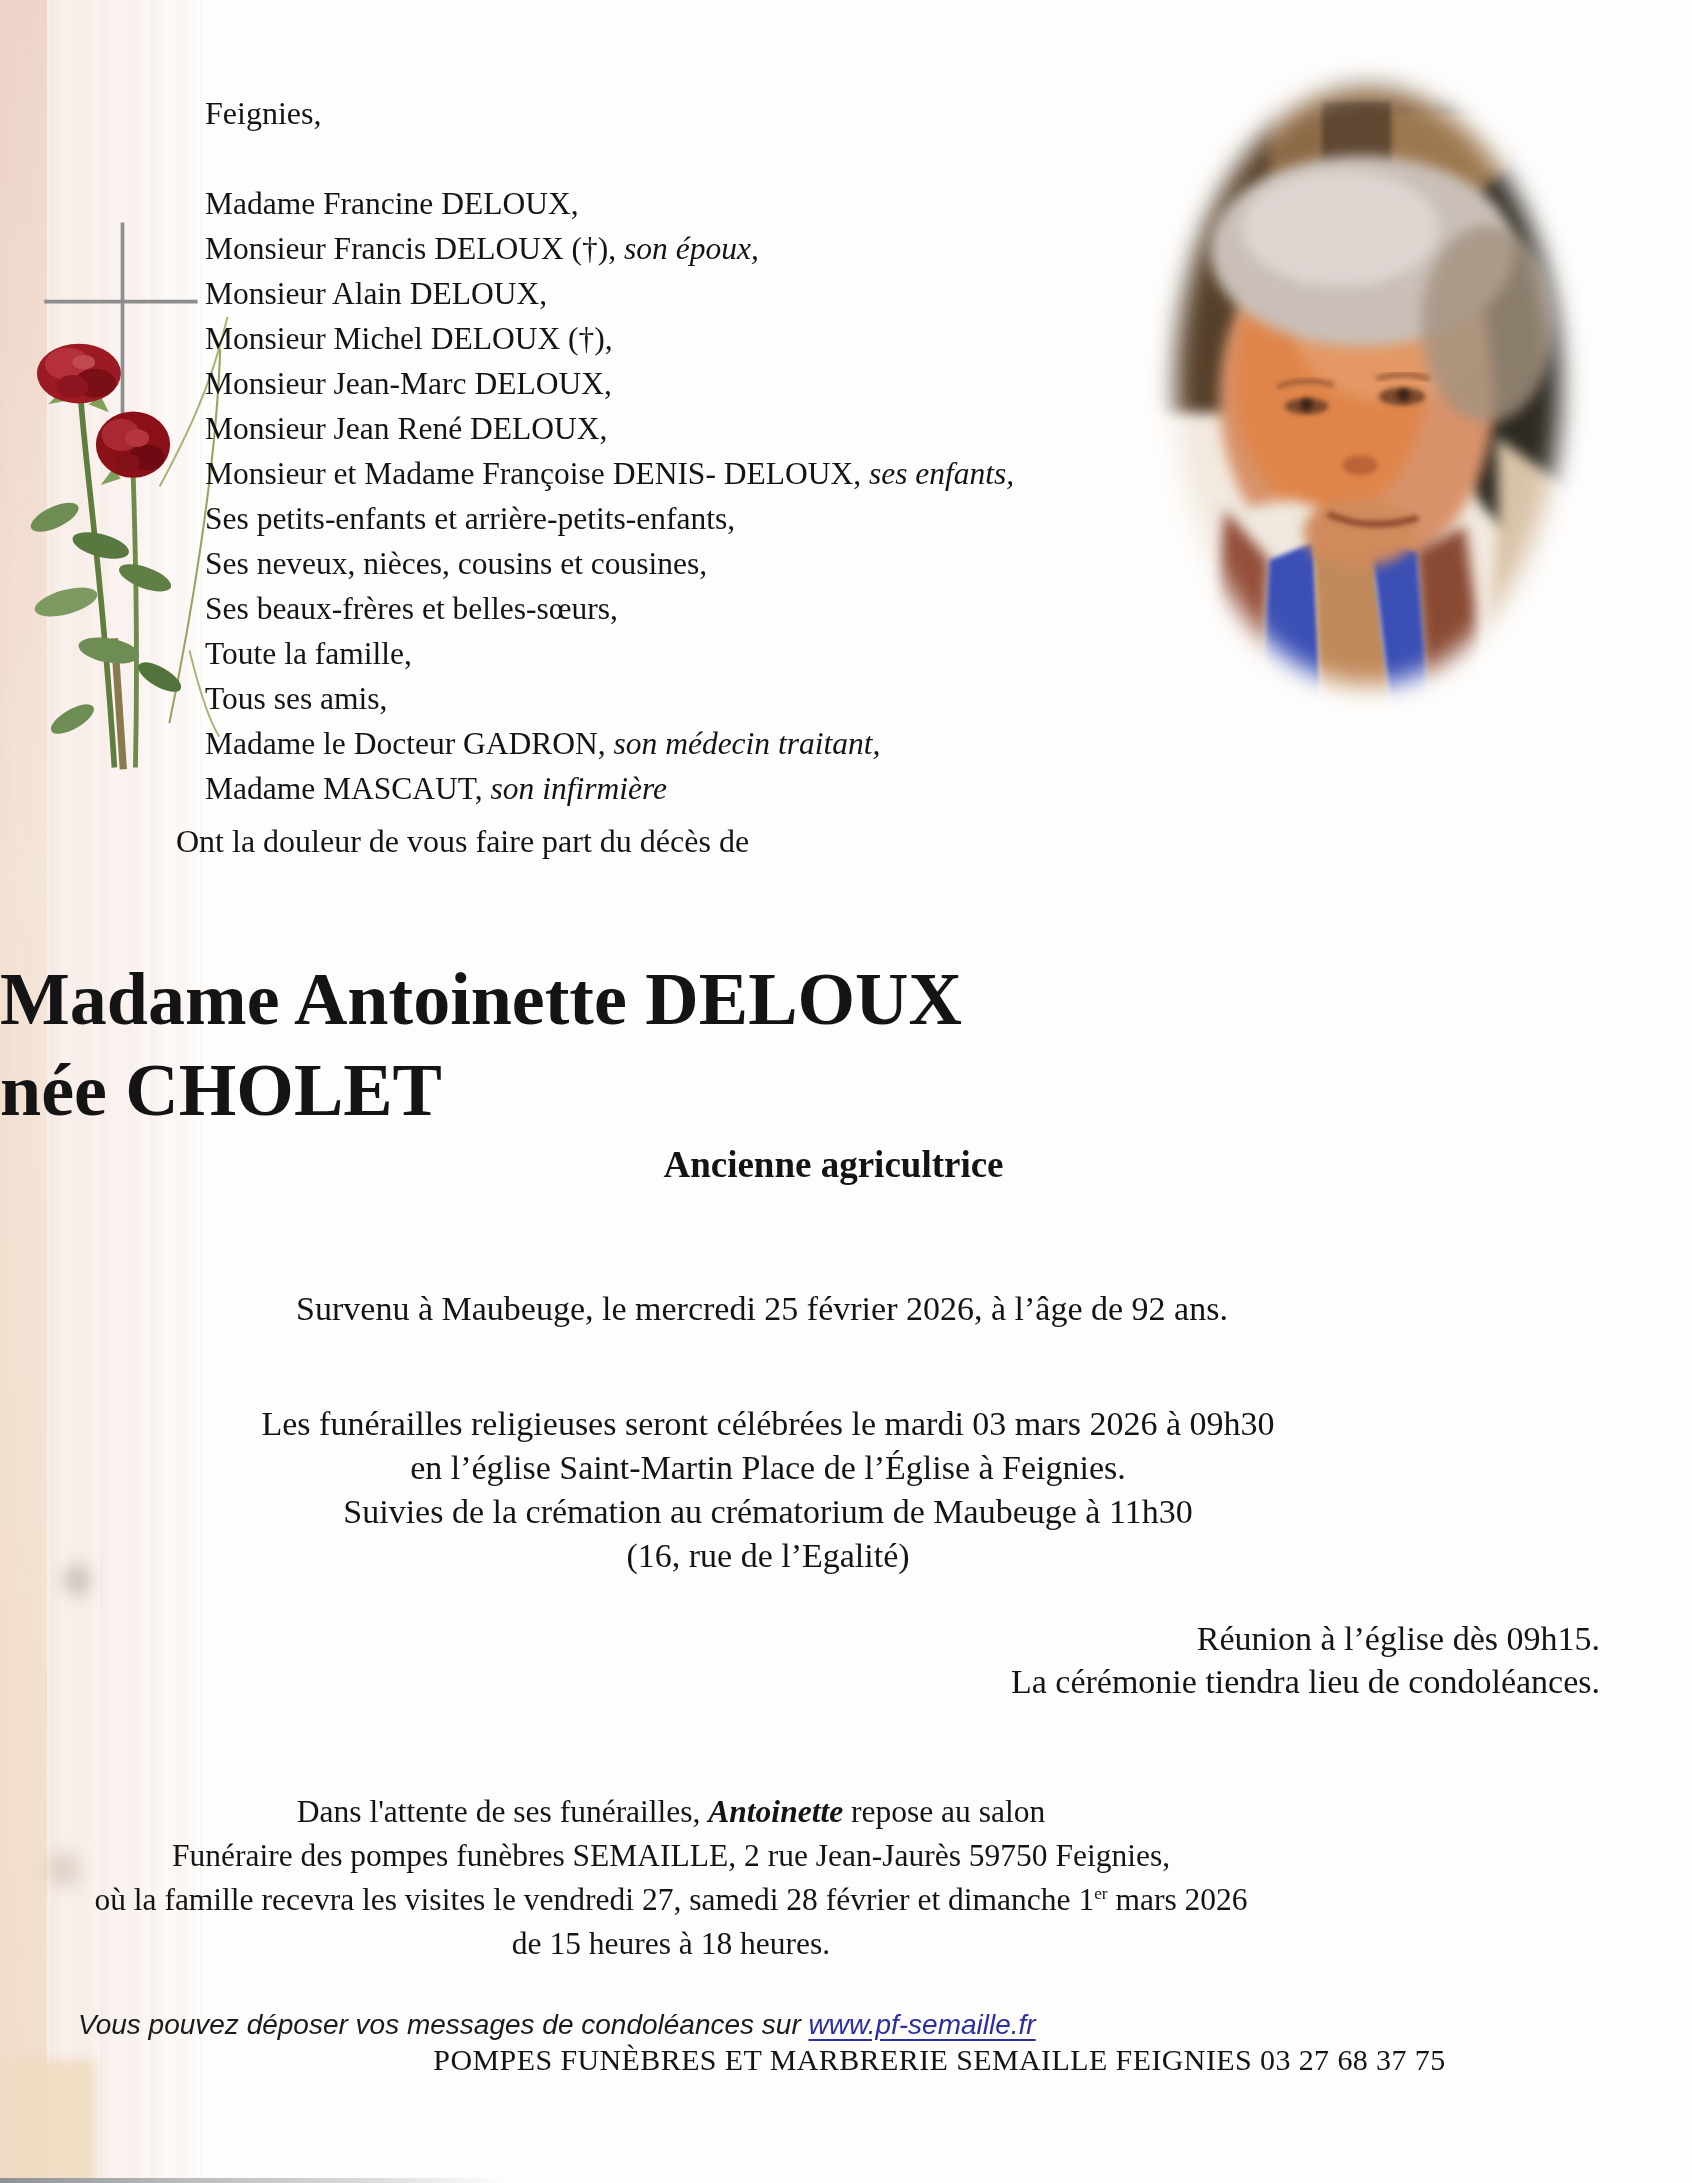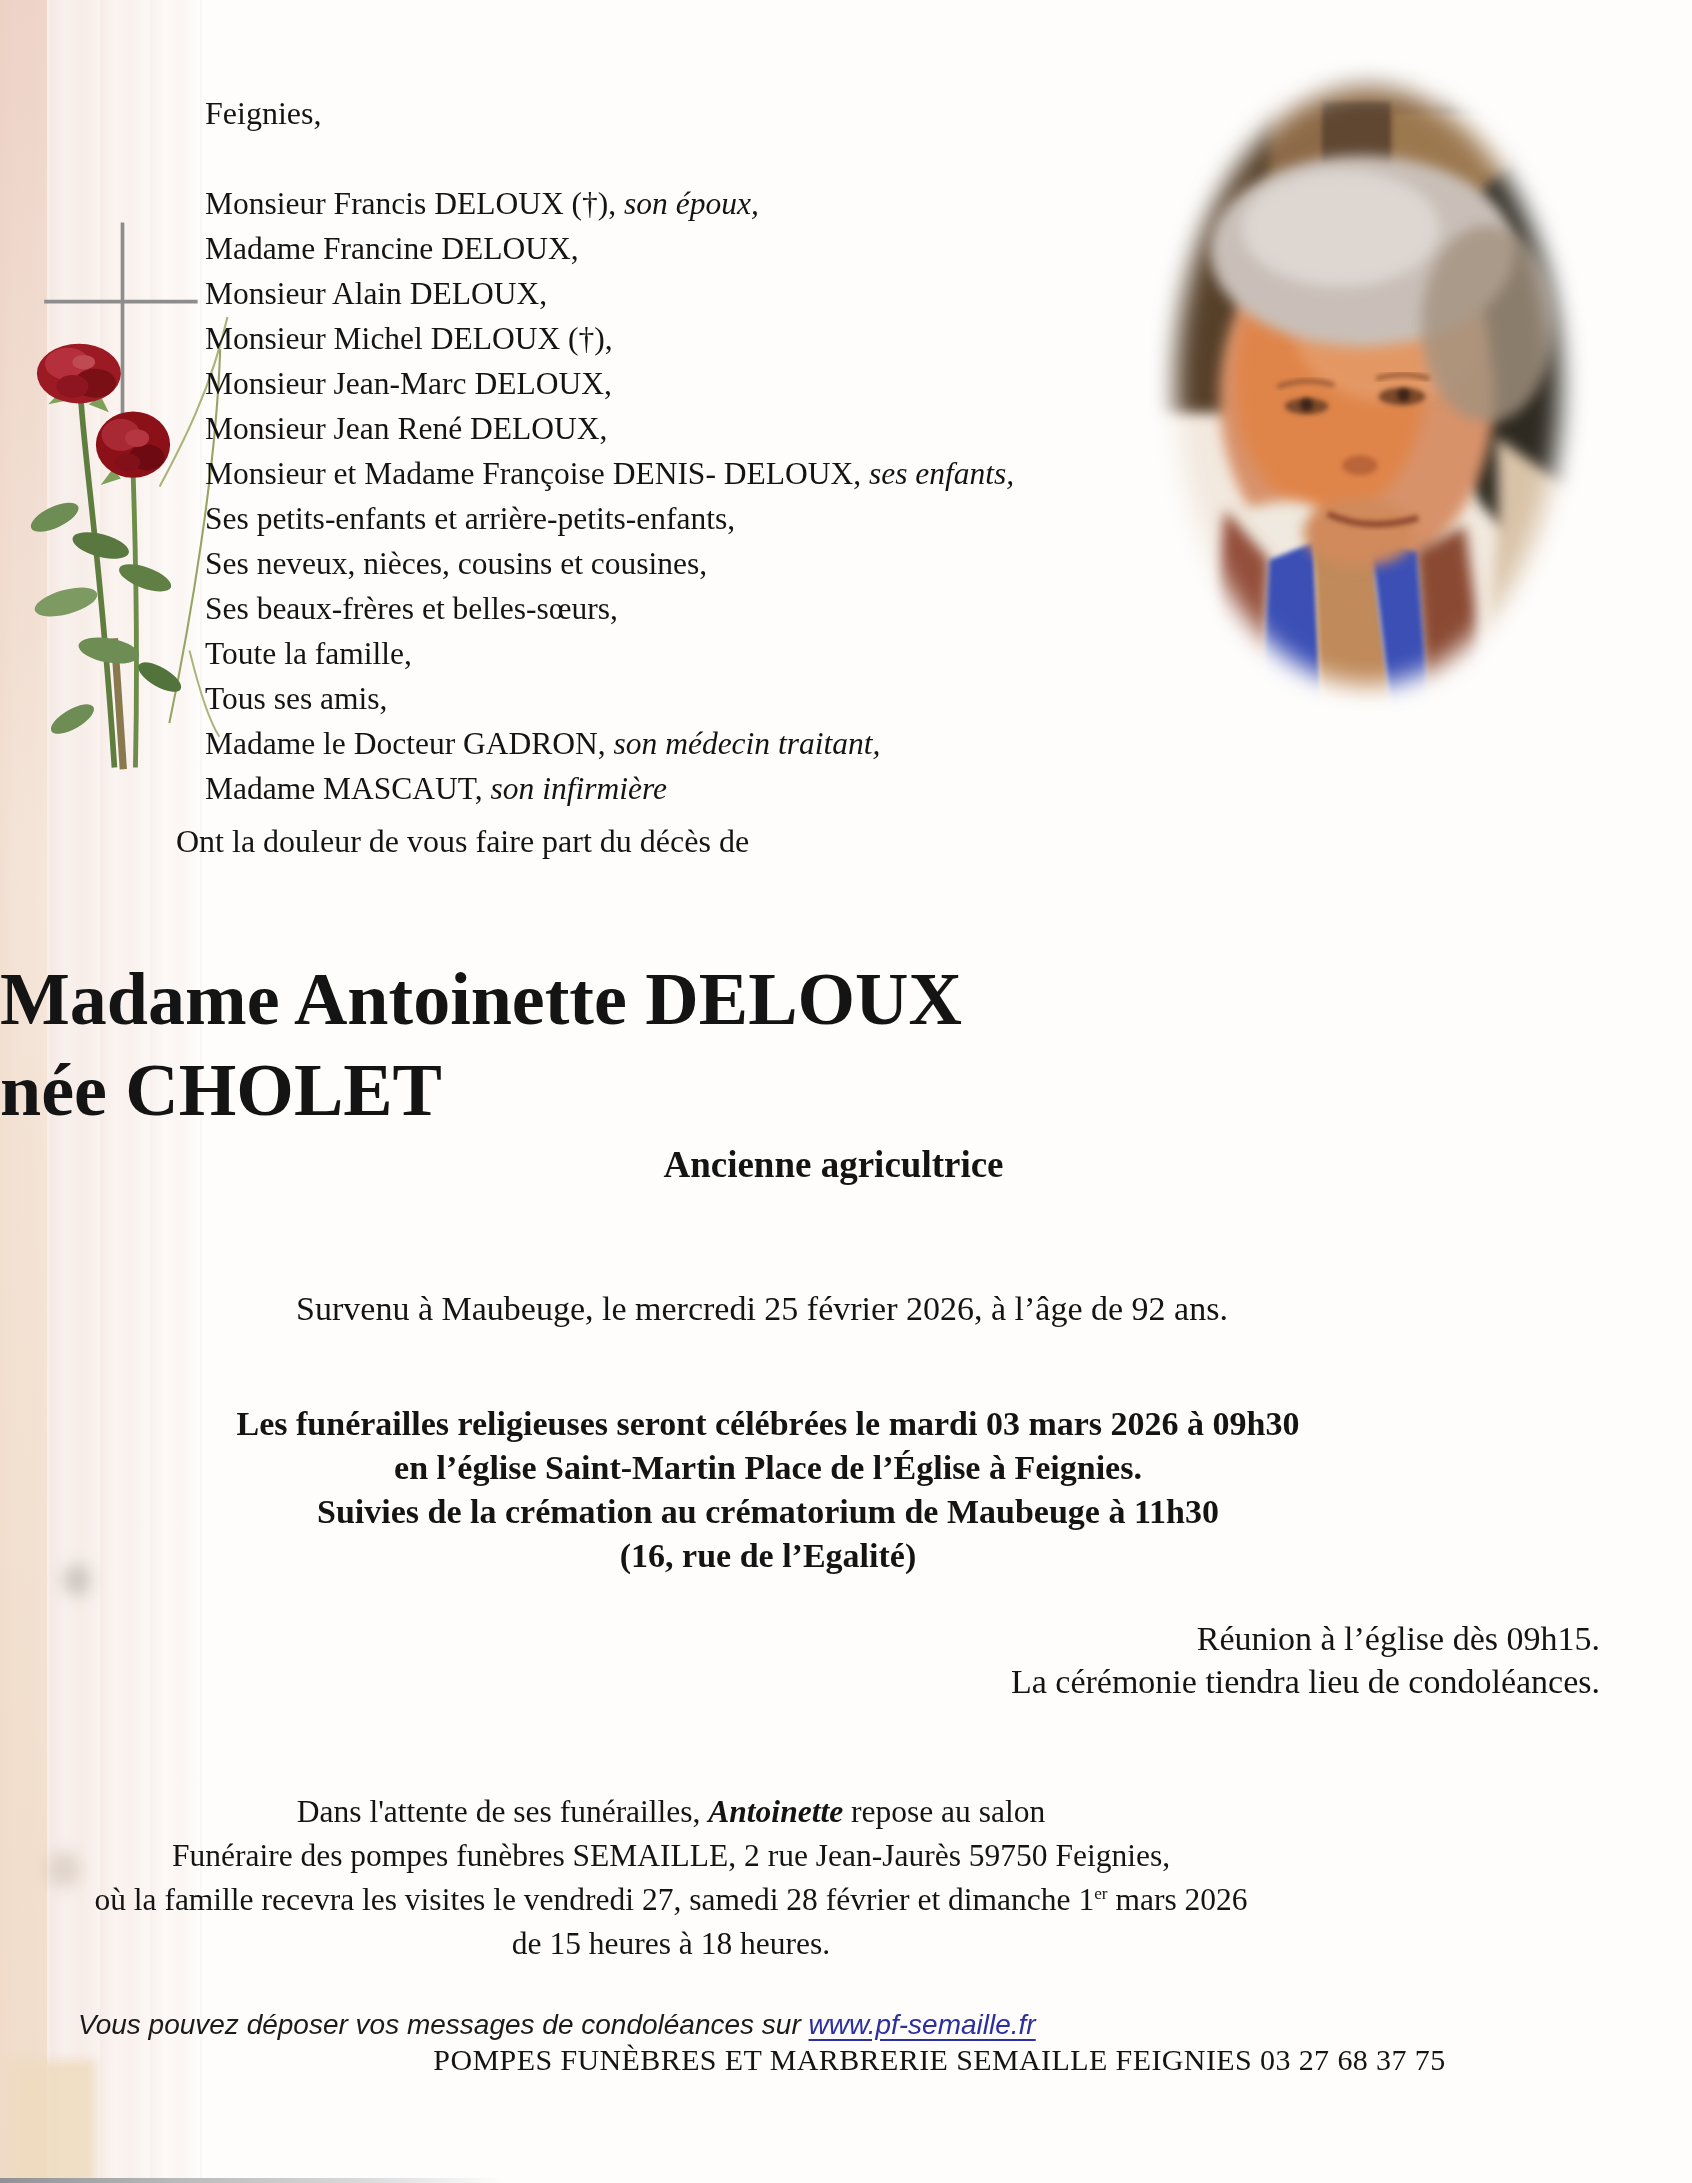--- a/index.html
+++ b/index.html
@@ -35,21 +35,21 @@
   
   .city{position:absolute; left:205px; top:95px; font-size:32px;}
   .family{position:absolute; left:205px; top:181px; width:1148px; font-size:31.5px; line-height:45px;}
   .it{font-style:italic;}
   .intro{position:absolute; left:176px; top:823px; font-size:32px;}
   .title{position:absolute; left:0; width:1668px; top:954px; text-align:left;
          font-weight:bold; font-size:74px; line-height:91px;}
   .occupation{position:absolute; left:0; width:1625px; top:1143px; text-align:center;
          font-weight:bold; font-size:37px;padding-left:21px;}
   .death{position:absolute; left:0; width:1524px; top:1290px; text-align:center; font-size:34px;}
-  .ceremony{position:absolute; left:0; width:1536px; top:1402px; text-align:center; font-size:34px; line-height:44px;font-weight:bold;}
+  .ceremony{position:absolute; left:0; width:1536px; top:1402px; text-align:center; font-size:34px; line-height:44px;}
   .gathering{position:absolute; left:0; width:1600px; top:1617px; text-align:right; font-size:34px; line-height:43px;}
   .visitation{position:absolute; left:0; width:1342px; top:1790px; text-align:center; font-size:31.5px; line-height:44px;}
   .visit-name{font-weight:bold; font-style:italic;}
   .visitation sup{font-size:.55em; line-height:0;}
   .footer1{position:absolute; left:78px; width:1615px; top:2009px; 
            font-family:"Liberation Sans", sans-serif; font-style:italic; font-size:28px; color:#1b1b1b;}
   .footer1 .link{color:#2b2fa0; text-decoration:underline; text-underline-offset:4.8px; cursor:pointer;}
   .footer2{position:absolute; left:186px; width:1507px; top:2043px; text-align:center; font-size:30px; letter-spacing:0.4px;}
   .roses-wrap{position:absolute; left:24px; top:202px; width:218px; height:582px;}
   .photo-wrap{position:absolute; left:1148px; top:57px; width:453px; height:663px;}
@@ -159,23 +159,23 @@
         <ellipse cx="262" cy="505" rx="22" ry="12" fill="#b05c34" opacity=".8" filter="url(#softsm)"></ellipse>
         <path d="M222,565 Q272,588 334,570" fill="none" stroke="#8e4a2e" stroke-width="8" filter="url(#softsm)"></path>
       </g>
     </svg>
   </div>
 
   <div class="city">Feignies,</div>
 
   <div class="family">
 
+      <div class="fam-line"><span>Madame Francine DELOUX,</span></div>
+
       <div class="fam-line"><span>Monsieur Francis DELOUX (†),</span><span class="it"> son époux,</span></div>
-
-      <div class="fam-line"><span>Madame Francine DELOUX,</span></div>
 
       <div class="fam-line"><span>Monsieur Alain DELOUX,</span></div>
 
       <div class="fam-line"><span>Monsieur Michel DELOUX (†),</span></div>
 
       <div class="fam-line"><span>Monsieur Jean-Marc DELOUX,</span></div>
 
       <div class="fam-line"><span>Monsieur Jean René DELOUX,</span></div>
 
       <div class="fam-line"><span>Monsieur et Madame Françoise DENIS- DELOUX,</span><span class="it"> ses enfants,</span></div>

